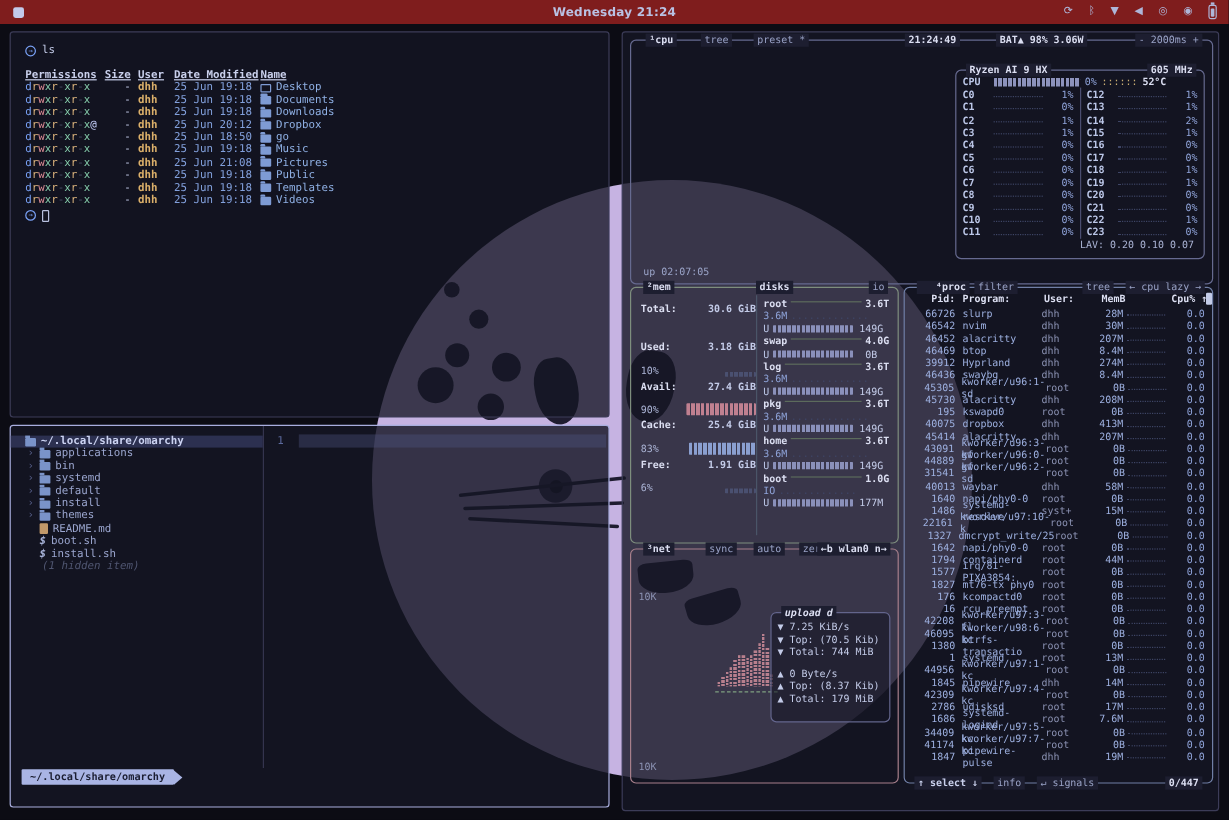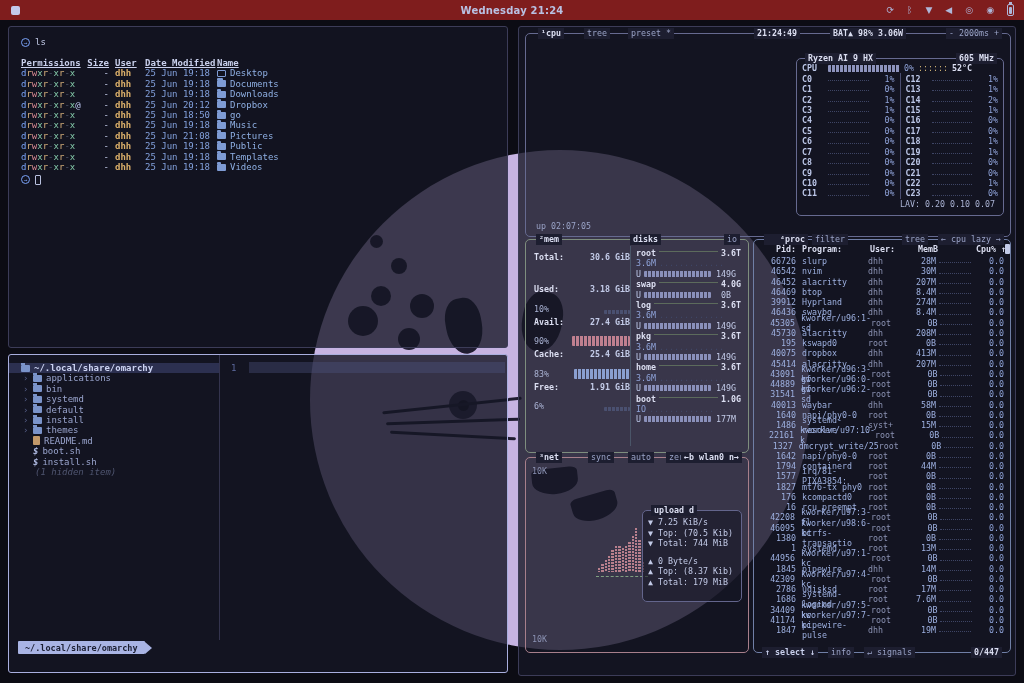--- a/index.html
+++ b/index.html
@@ -103,21 +103,21 @@
   .disk-title .lead { flex:1; border-bottom:1px solid #5c6b5c; margin:0 3px 3px; }
   .disk-free { height:10.4px; color:#8fa3d9; }
   .disk-free:empty { display:none; }
   .disk-free:not(:empty)::after { content:"............."; color:#3e4565; margin-left:3px; }
   .disk-used { display:flex; align-items:center; height:10.4px; }
   .disk-used .ul { color:#bcc7e8; margin-right:3px; }
   .ubar { height:6px; flex:1; border-radius:1px; background:repeating-linear-gradient(90deg,#8a90ba 0 3px,rgba(0,0,0,0) 3px 4px); }
   .disk-used .uv { width:30px; text-align:center; color:#c3cbe8; }
 
   #net-box { left:6px; top:430px; width:224px; height:196px; border-color:#a77f8b; }
-  .scale-lbl { position:absolute; left:6px; color:#8b92b3; }
+  .scale-lbl { position:absolute; left:6px; color:#8b92b3;margin-top:26px; }
   #net-bars { position:absolute; left:72px; top:36px; width:46px; height:78px; display:flex; align-items:flex-end; gap:1px; }
   .nbar { width:3px; background:repeating-linear-gradient(180deg,#b87f8d 0 2px,rgba(0,0,0,0) 2px 3px); }
   #net-baseline { position:absolute; left:70px; top:118px; width:52px; border-top:1px dashed #7fa080; }
   #net-stats { left:116px; top:52px; width:100px; height:92px; background:rgba(21,22,36,0.6); }
   .nrow { display:flex; align-items:center; height:10.5px; padding:0 5px; color:#c3cbe8; }
   .nrow .arr { width:10px; }
   .ngap { height:7px; }
 
   #proc-box { left:234px; top:212px; width:258px; height:414px; border-color:#707fa6; }
   #proc-head { position:absolute; left:4px; right:4px; top:4px; height:11px; display:flex; font-weight:bold; color:#dcdff2; }
@@ -725,21 +725,21 @@
         <span class="nbar" style="height: 24px;"></span>
         <span class="nbar" style="height: 26px;"></span>
         <span class="nbar" style="height: 30px;"></span>
         <span class="nbar" style="height: 36px;"></span>
         <span class="nbar" style="height: 44px;"></span>
         <span class="nbar" style="height: 32px;"></span>
         <span class="nbar" style="height: 10px;"></span>
       </div>
     <div id="net-baseline"></div>
     <div class="bbox" id="net-stats">
-      <span class="chip title" style="left:8px;">upload d</span>
+      <span class="chip title" style="left:8px;font-style:italic;">upload d</span>
       <div style="padding-top:6px;">
         <div>
 
             <div class="nrow">
               <span class="arr">▼</span>
               <span>7.25 KiB/s</span>
             </div>
 
             <div class="nrow">
               <span class="arr">▼</span>

